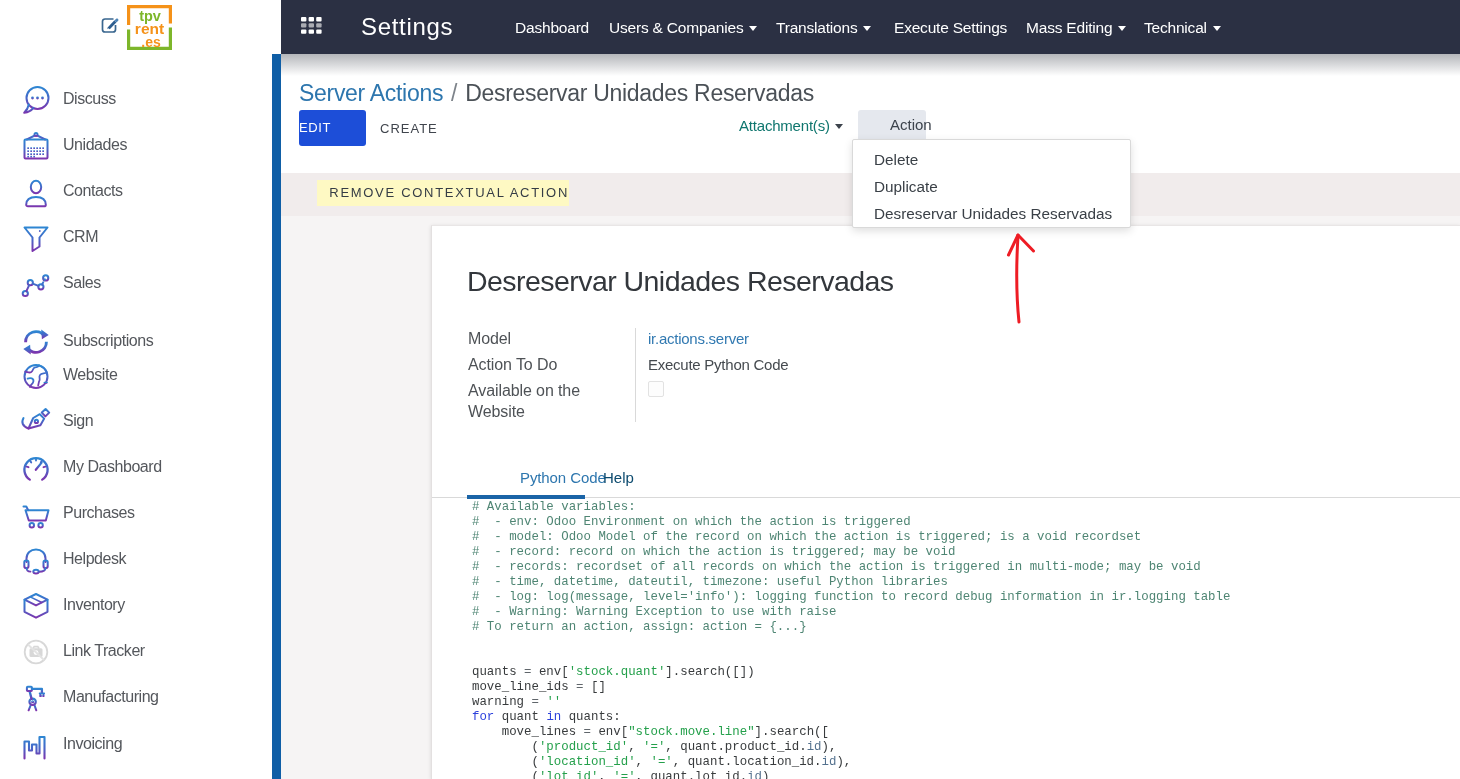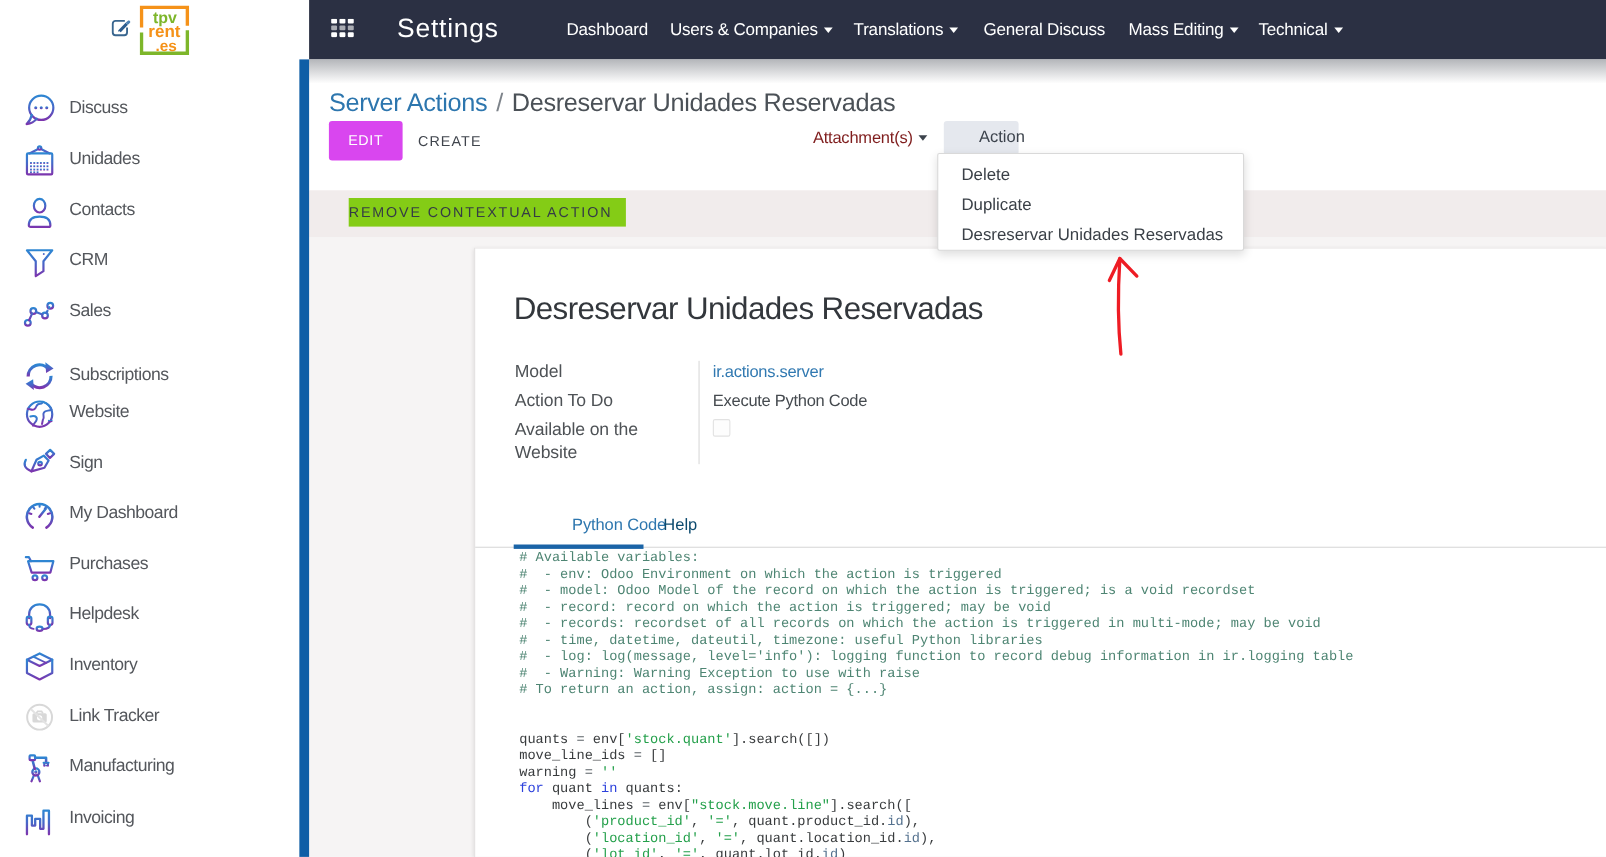--- a/index.html
+++ b/index.html
@@ -20,37 +20,37 @@
     background:linear-gradient(to bottom, #b4b6ba 0, rgba(255,255,255,0) 100%); }
   #band { left:281px; top:173px; width:1179px; height:43px; background:#f1ecec; }
   #sheetbg { left:281px; top:216px; width:1179px; height:563px; background:#f6f4f4; }
   #sheet { left:431px; top:225px; width:1029px; height:554px; background:#fff;
     border-left:1px solid #e3e0e0; border-top:1px solid #e9e6e6; box-shadow:0 1px 4px rgba(0,0,0,0.12); }
 
   
   #bc { left:299px; top:80px; font-size:23px; color:#4b5157; letter-spacing:-0.3px; white-space:nowrap; }
   #bc a { color:#2d76ae; text-decoration:none; }
   #bc .sep { color:#7d838a; padding:0 8px; }
-  #btn-edit { left:299px; top:110px; width:67px; height:36px; background:#d946ef; color:#fff;
-    border-radius:3px; font-size:13px; letter-spacing:0.6px; text-align:center; line-height:36px; }
+  #btn-edit { left:299px; top:110px; width:67px; height:36px; background:#1d4ed8; color:#fff;
+    border-radius:3px; font-size:13px; letter-spacing:0.6px; line-height:36px; }
   #btn-create { left:380px; top:121px; font-size:13px; letter-spacing:1px; color:#40454d; }
-  #btn-attach { left:739px; top:117px; font-size:15px; color:#7f1d1d; letter-spacing:-0.2px; }
+  #btn-attach { left:739px; top:117px; font-size:15px; color:#0f766e; letter-spacing:-0.2px; }
   #btn-action { left:858px; top:110px; width:68px; height:31px; background:#e5e8ee; border-radius:3px;
     font-size:15px; color:#3c434c; text-align:center; line-height:30px;padding-left:32px; }
   .caret-d { display:inline-block; width:0; height:0; border-left:4.5px solid transparent;
     border-right:4.5px solid transparent; border-top:5px solid #3c434c; margin-left:5px; vertical-align:2px; }
 
   
   #dropdown { left:852px; top:139px; width:279px; height:89px; background:#fff;
     border:1px solid #d9d9d9; border-radius:2px; box-shadow:0 3px 9px rgba(0,0,0,0.13); z-index:30; }
   #dropdown .it { position:absolute; left:21px; font-size:15.3px; color:#3a4047; letter-spacing:0; white-space:nowrap; }
 
   
-  #btn-remove { left:317px; top:180px; width:252px; height:26px; background:#84cc16; color:#353c45;
-    font-size:13px; letter-spacing:1.7px; text-align:left; line-height:26px; }
+  #btn-remove { left:317px; top:180px; width:252px; height:26px; background:#fef9c3; color:#353c45;
+    font-size:13px; letter-spacing:1.7px; text-align:right; line-height:26px; }
 
   
   #f-title { left:467px; top:265px; font-size:28.5px; color:#33373c; letter-spacing:-0.55px; }
   .lbl { left:468px; font-size:16px; font-weight:normal; color:#4e5256; letter-spacing:-0.1px; }
   .val { left:648px; font-size:15px; color:#454a4f; letter-spacing:-0.25px; }
   #vsep { left:635px; top:328px; width:1px; height:94px; background:#d9d9d9; }
   #chk { left:648px; top:381px; width:16px; height:16px; background:#fdfdfd; border:1px solid #e2e2e2; border-radius:2px; }
   a.link { color:#3179b1; text-decoration:none; }
 
   
@@ -100,21 +100,21 @@
       </g>
     <rect x="0" y="12.4" width="5.4" height="4.4" rx="1"></rect>
       <rect x="7.6" y="12.4" width="5.4" height="4.4" rx="1"></rect>
       <rect x="15.2" y="12.4" width="5.4" height="4.4" rx="1"></rect>
   </g>
 </svg>
 <div id="brand" class="abs">Settings</div>
 <div class="abs nav-item" style="left:515px">Dashboard</div>
 <div class="abs nav-item" style="left:609px">Users &amp; Companies<span class="caret"></span></div>
 <div class="abs nav-item" style="left:776px">Translations<span class="caret"></span></div>
-<div class="abs nav-item" style="left:894px">General Discuss</div>
+<div class="abs nav-item" style="left:894px">Execute Settings</div>
 <div class="abs nav-item" style="left:1026px">Mass Editing<span class="caret"></span></div>
 <div class="abs nav-item" style="left:1144px">Technical<span class="caret"></span></div>
 
 <div id="topshadow" class="abs"></div>
 <div id="band" class="abs"></div>
 <div id="sheetbg" class="abs"></div>
 <div id="sheet" class="abs"></div>
 <div id="bluestrip" class="abs"></div>
 
 <div id="bc" class="abs"><a href="#">Server Actions</a><span class="sep">/</span>Desreservar Unidades Reservadas</div>

